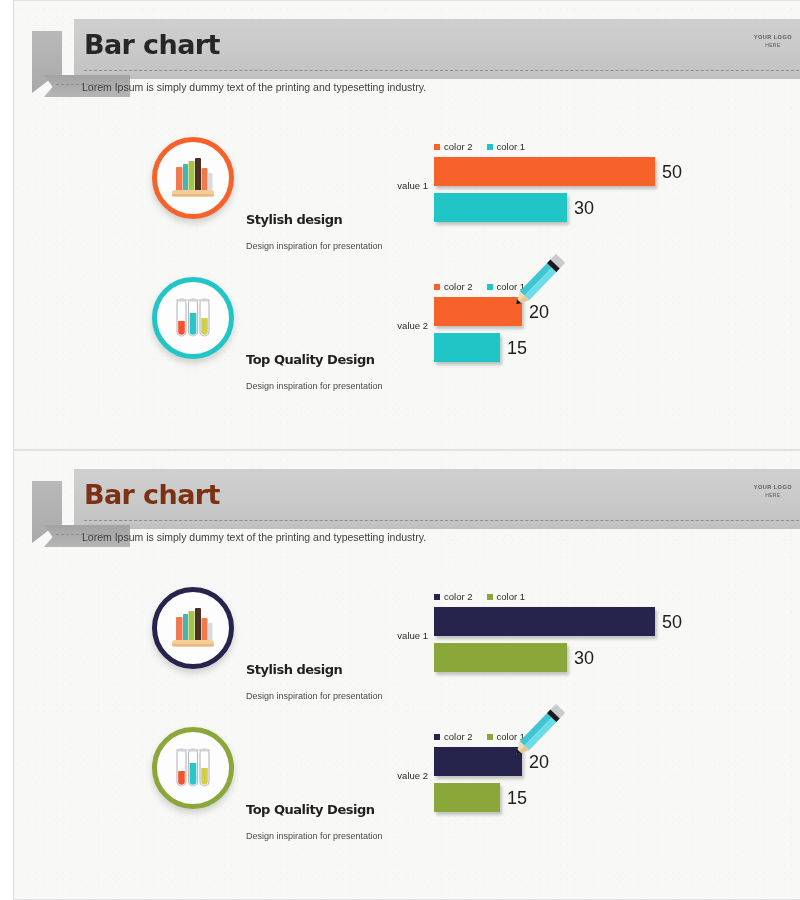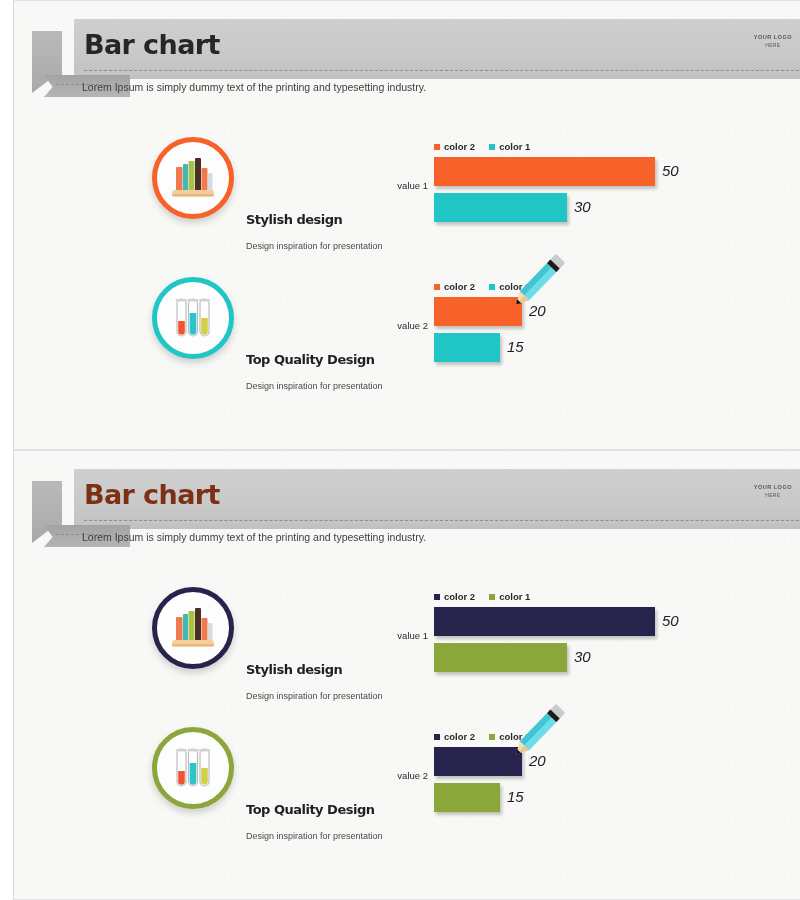--- a/index.html
+++ b/index.html
@@ -195,21 +195,20 @@
     width: 420px;
     height: 120px;
   }
   .legend {
     position: absolute;
     left: 50px;
     top: 8px;
     display: flex;
     gap: 14px;
     align-items: center;
-    font-weight: bold;
   }
   .legend-item {
     display: flex;
     align-items: center;
     gap: 4px;
   }
   .legend-swatch {
     width: 6px;
     height: 6px;
     display: block;
@@ -232,24 +231,23 @@
   .bar {
     position: absolute;
     left: 50px;
     height: 29px;
     box-shadow: 2px 3px 3px rgba(0,0,0,0.22);
   }
   .bar-top { top: 24px; }
   .bar-bottom { top: 60px; }
   .bar-value {
     position: absolute;
-    font-size: 15px;
+    font-size: 18px;
     color: #1e1e1e;
     font-family: "Liberation Sans", sans-serif;
-    font-style: italic;
   }
   .bar-value-top { top: 29px; }
   .bar-value-bottom { top: 65px; }
 
   
   .pencil {
     position: absolute;
     width: 76px;
     height: 76px;
     pointer-events: none;

